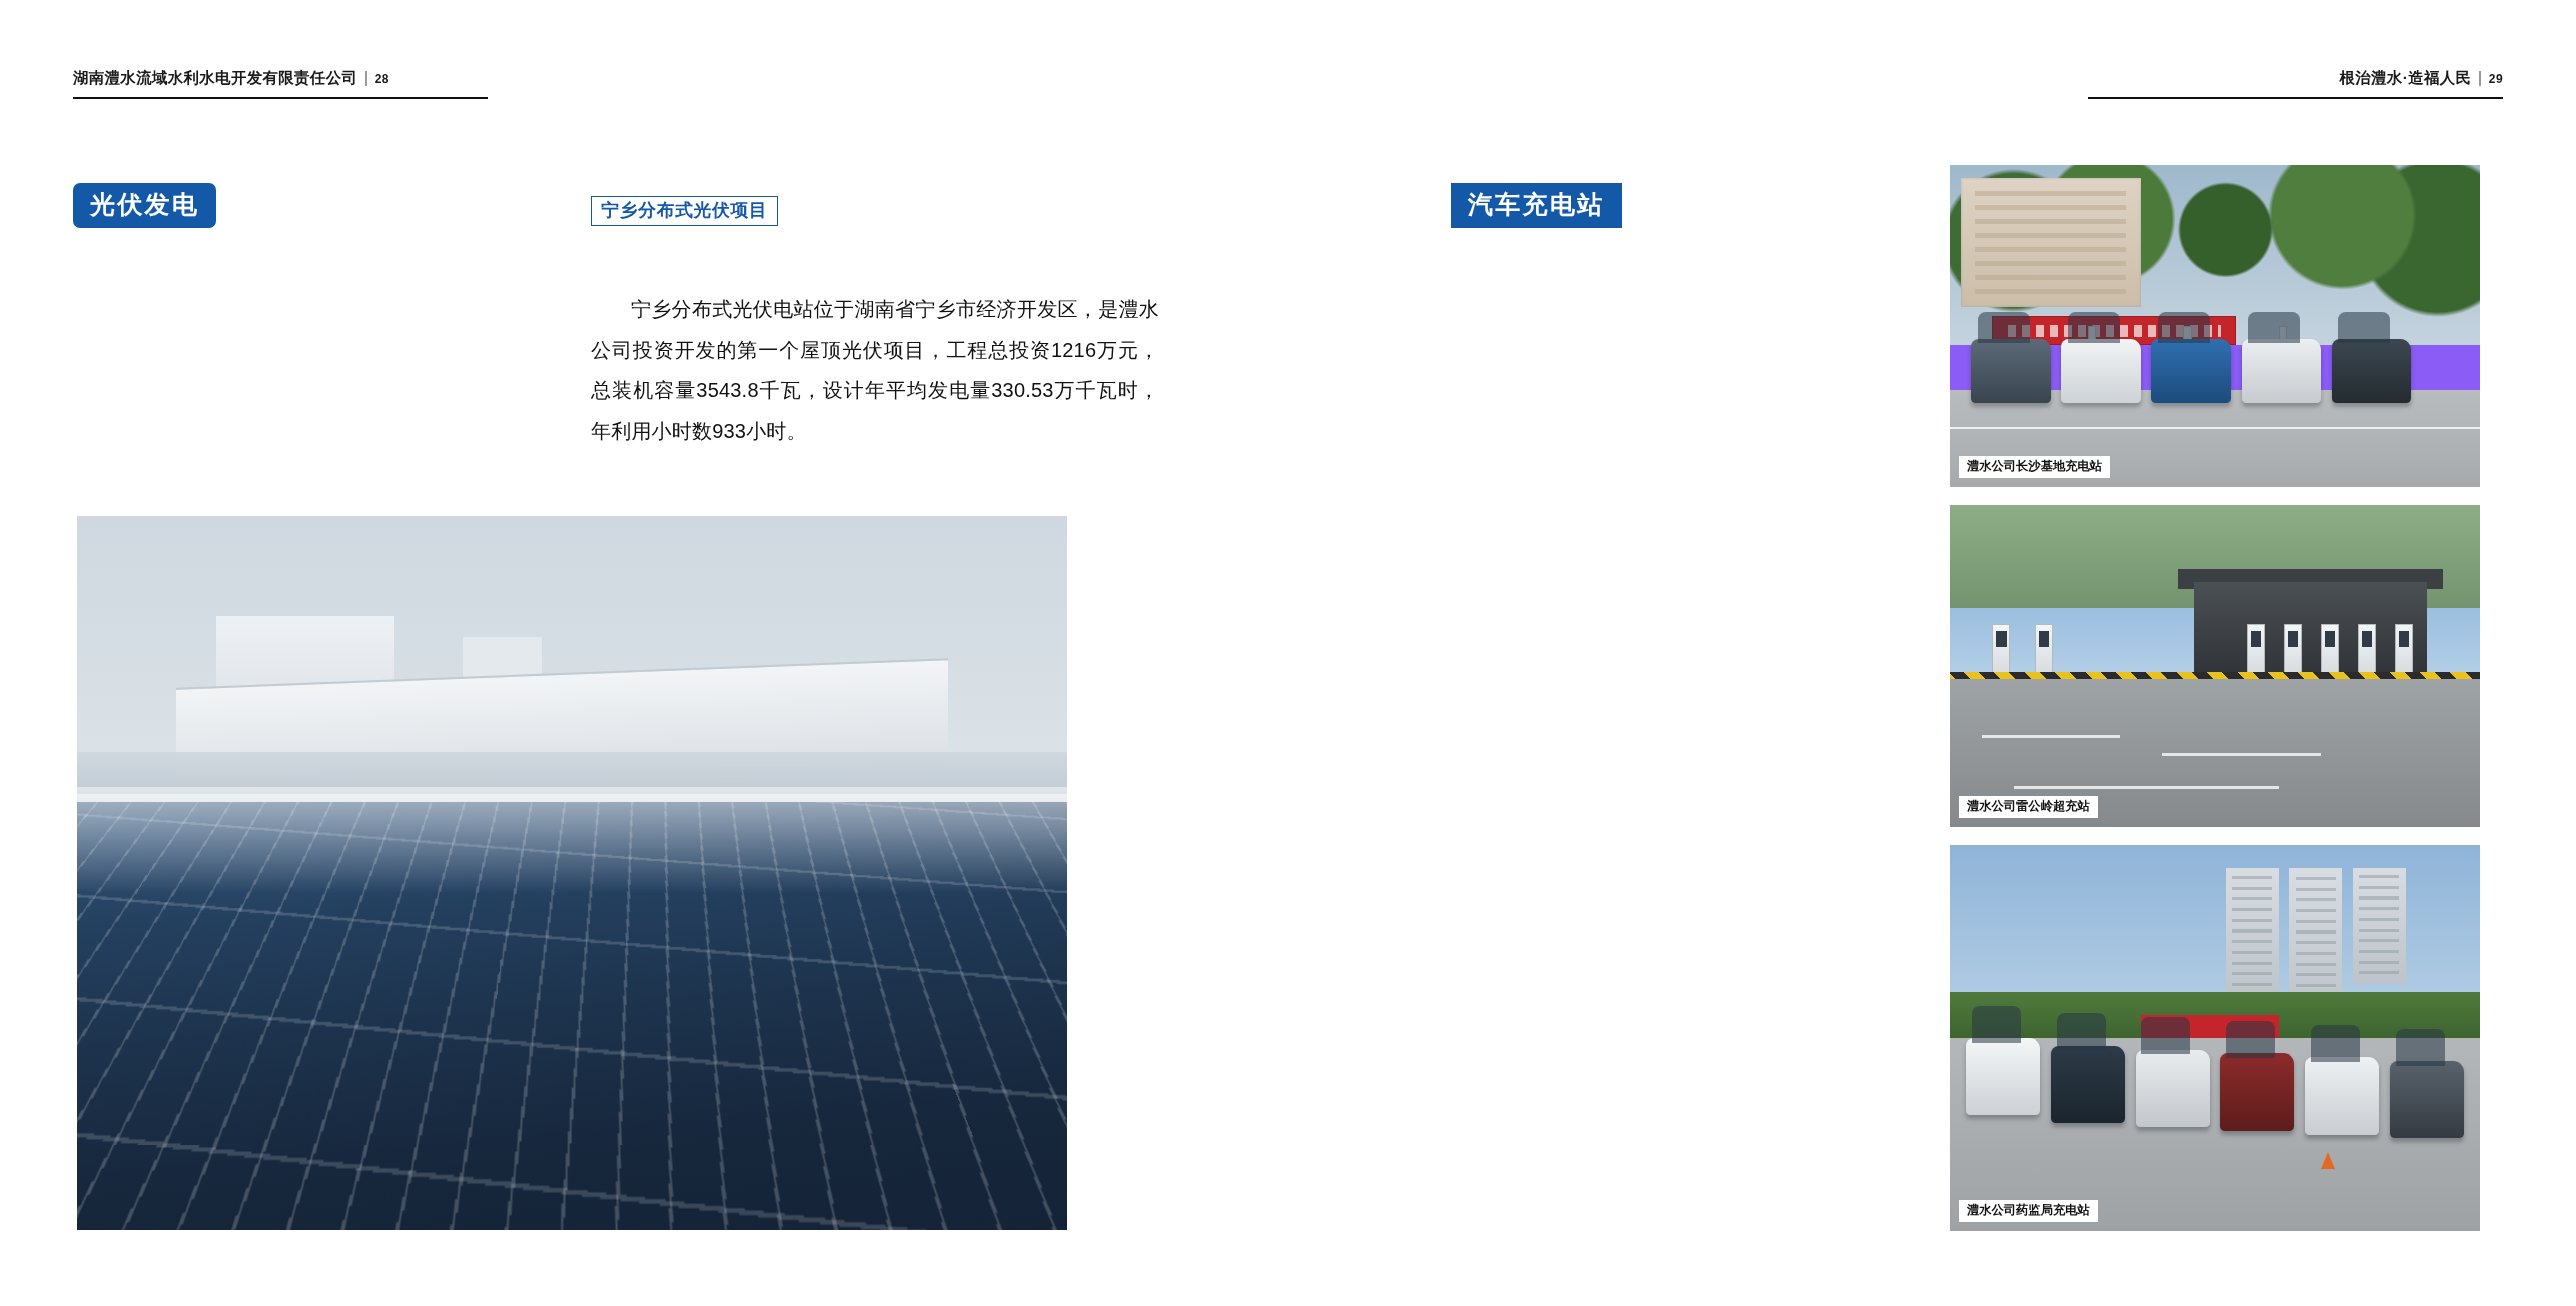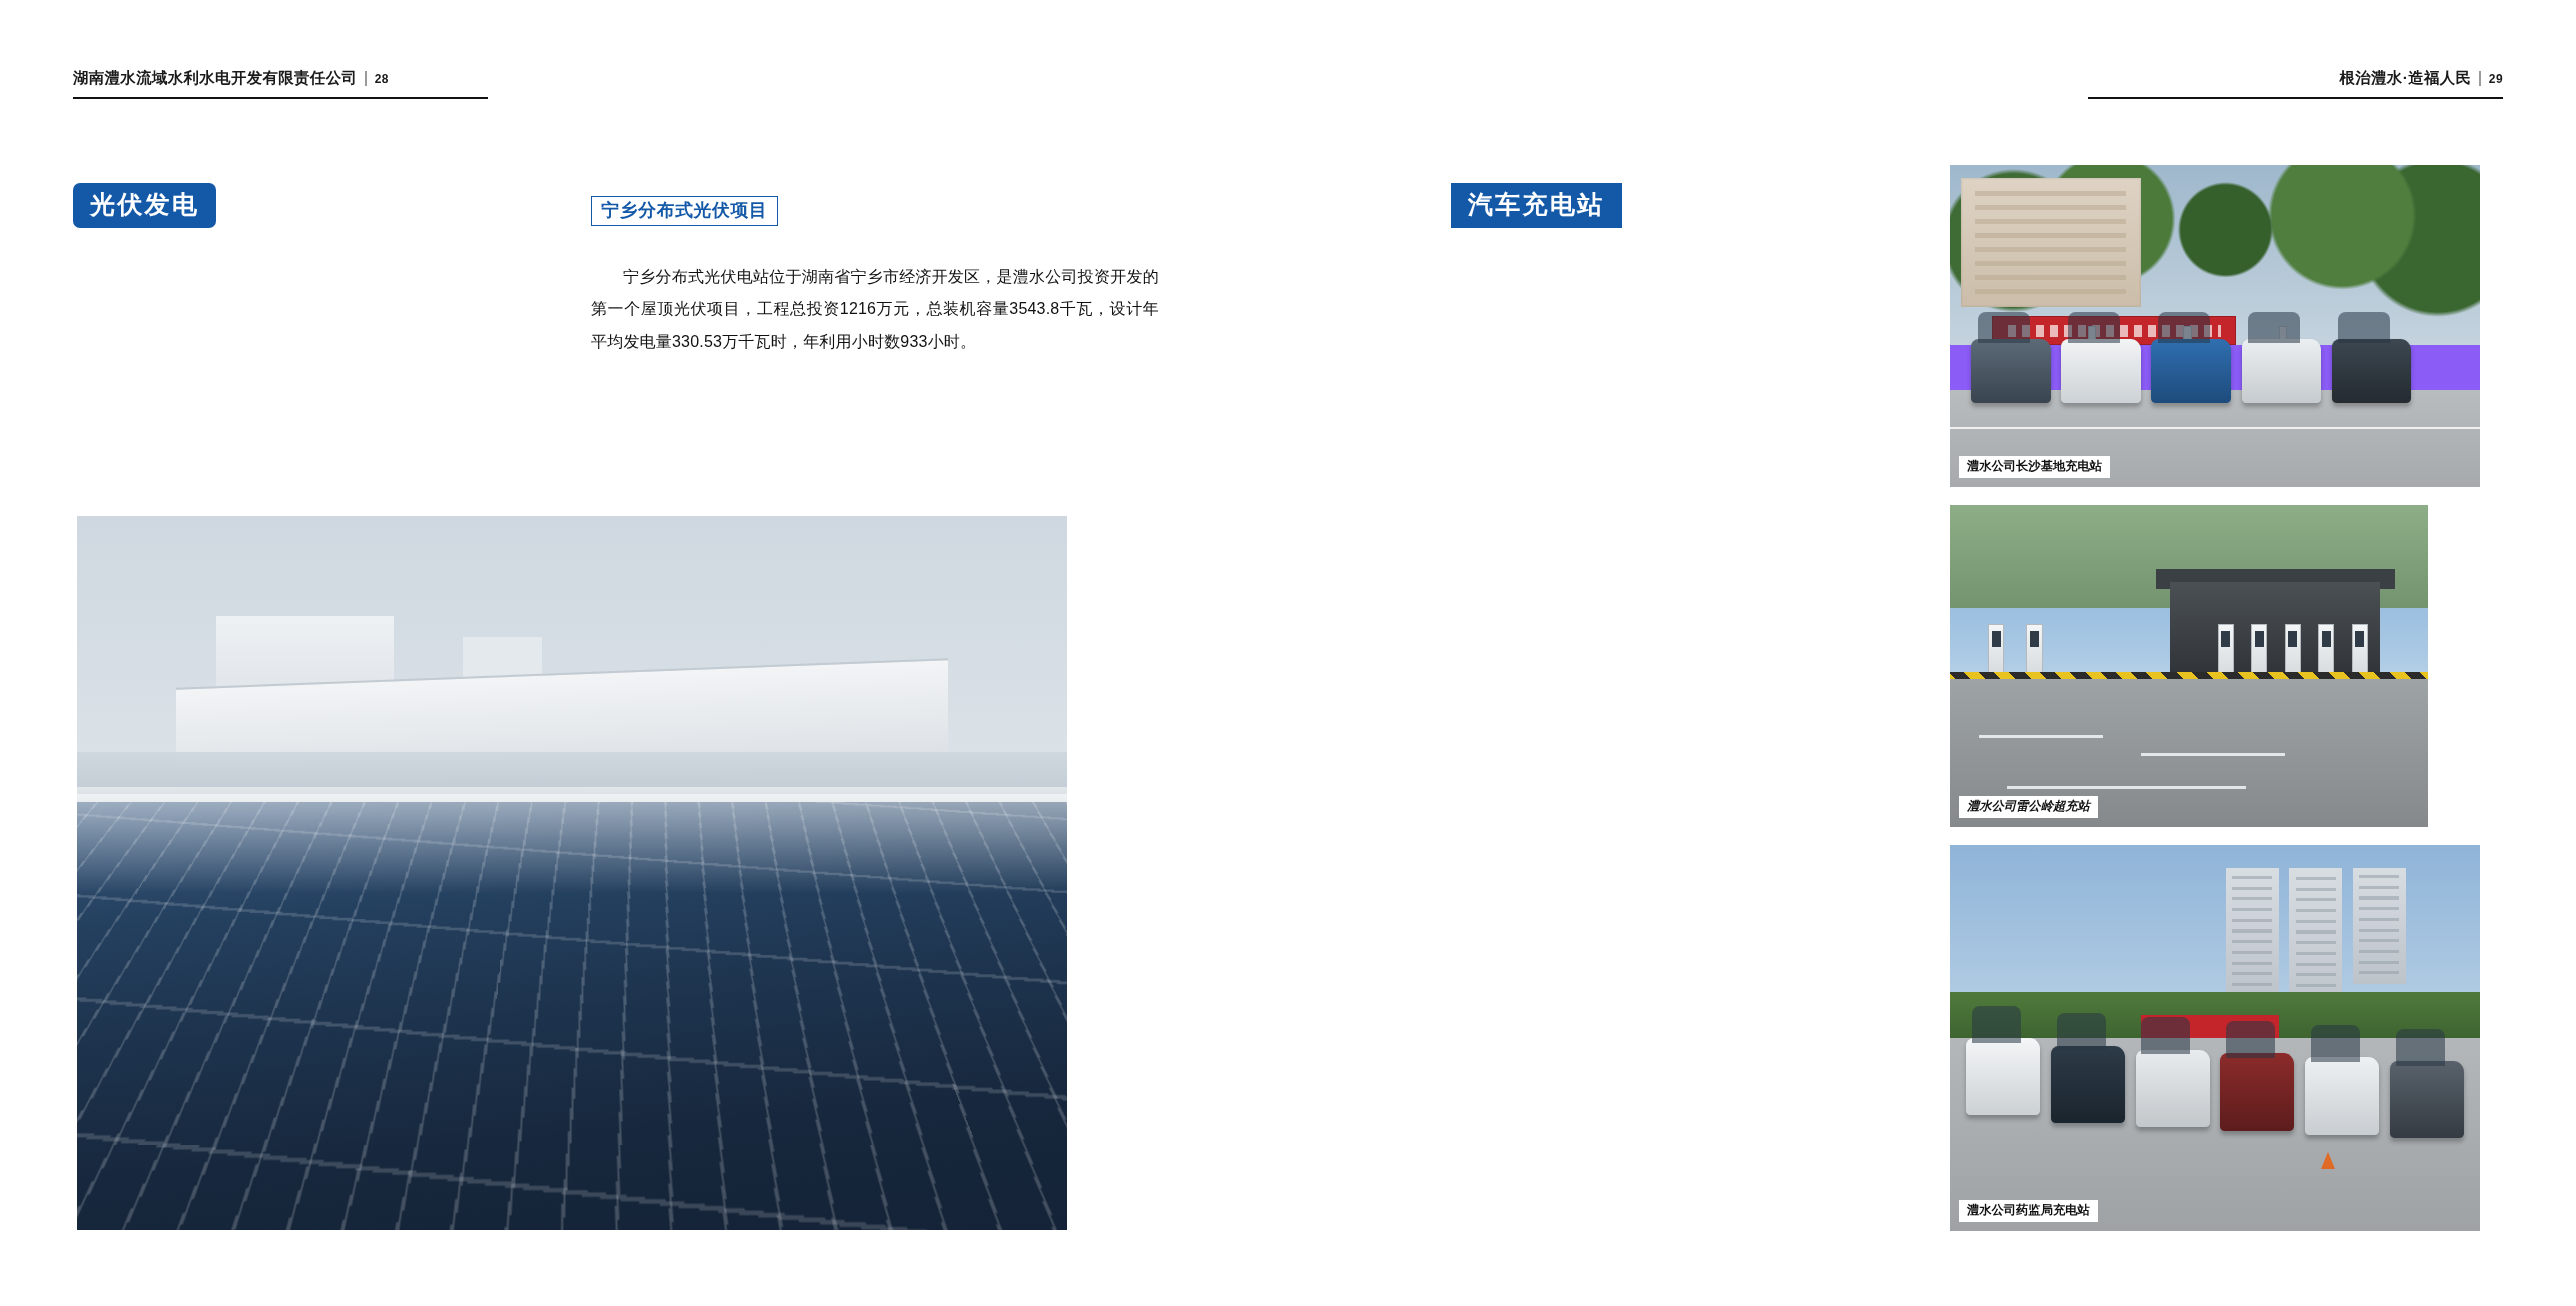--- a/index.html
+++ b/index.html
@@ -81,26 +81,27 @@
     font-weight: 700;
     letter-spacing: 0.8px;
     padding: 4.6px 9.2px 6.1px 9.2px;
     line-height: 1;
     white-space: nowrap;
   }
 
   
   .body-col {
     position: absolute;
-    font-size: 16px;
+    font-size: 20px;
     line-height: 2.03;
     color: #111111;
     text-align: justify;
     text-justify: inter-ideograph;
     letter-spacing: 0.2px;
+    margin-top: 28px;
   }
   .body-left {
     left: 591px;
     top: 261px;
     width: 568px;
   }
   .body-right {
     left: 1451px;
     top: 301px;
     width: 415px;
@@ -128,21 +129,21 @@
 
   
   .photo-solar {
     left: 77px;
     top: 516px;
     width: 990px;
     height: 714px;
   }
   
   .photo-r1 { left: 1950px; top: 165px;  width: 530px; height: 322px; }
-  .photo-r2 { left: 1950px; top: 505px;  width: 478px; height: 322px; font-style: italic; }
+  .photo-r2 { left: 1950px; top: 505px;  width: 530px; height: 322px; }
   .photo-r3 { left: 1950px; top: 845px; width: 530px; height: 386px; }
 
   
   .sky-hazy {
     position: absolute; inset: 0;
     background: linear-gradient(#cfd8e0 0%, #dde4e9 42%, #e7ebee 55%, #cfd6da 100%);
   }
   .sky-blue {
     position: absolute; inset: 0;
     background: linear-gradient(#7ba9d6 0%, #a9c8e4 45%, #cfe0ee 70%, #dfe8ef 100%);

